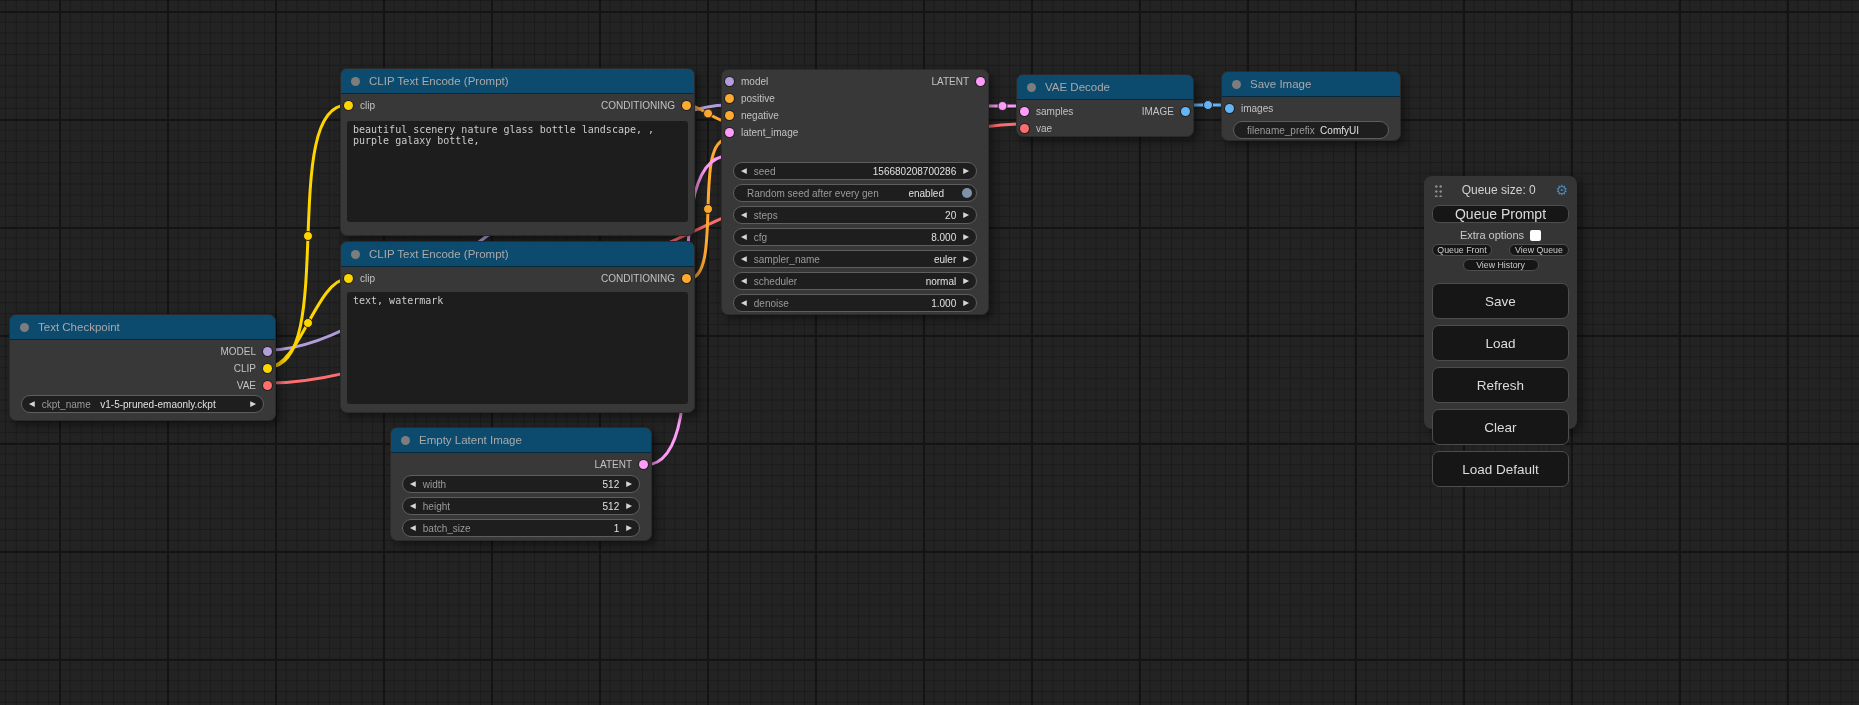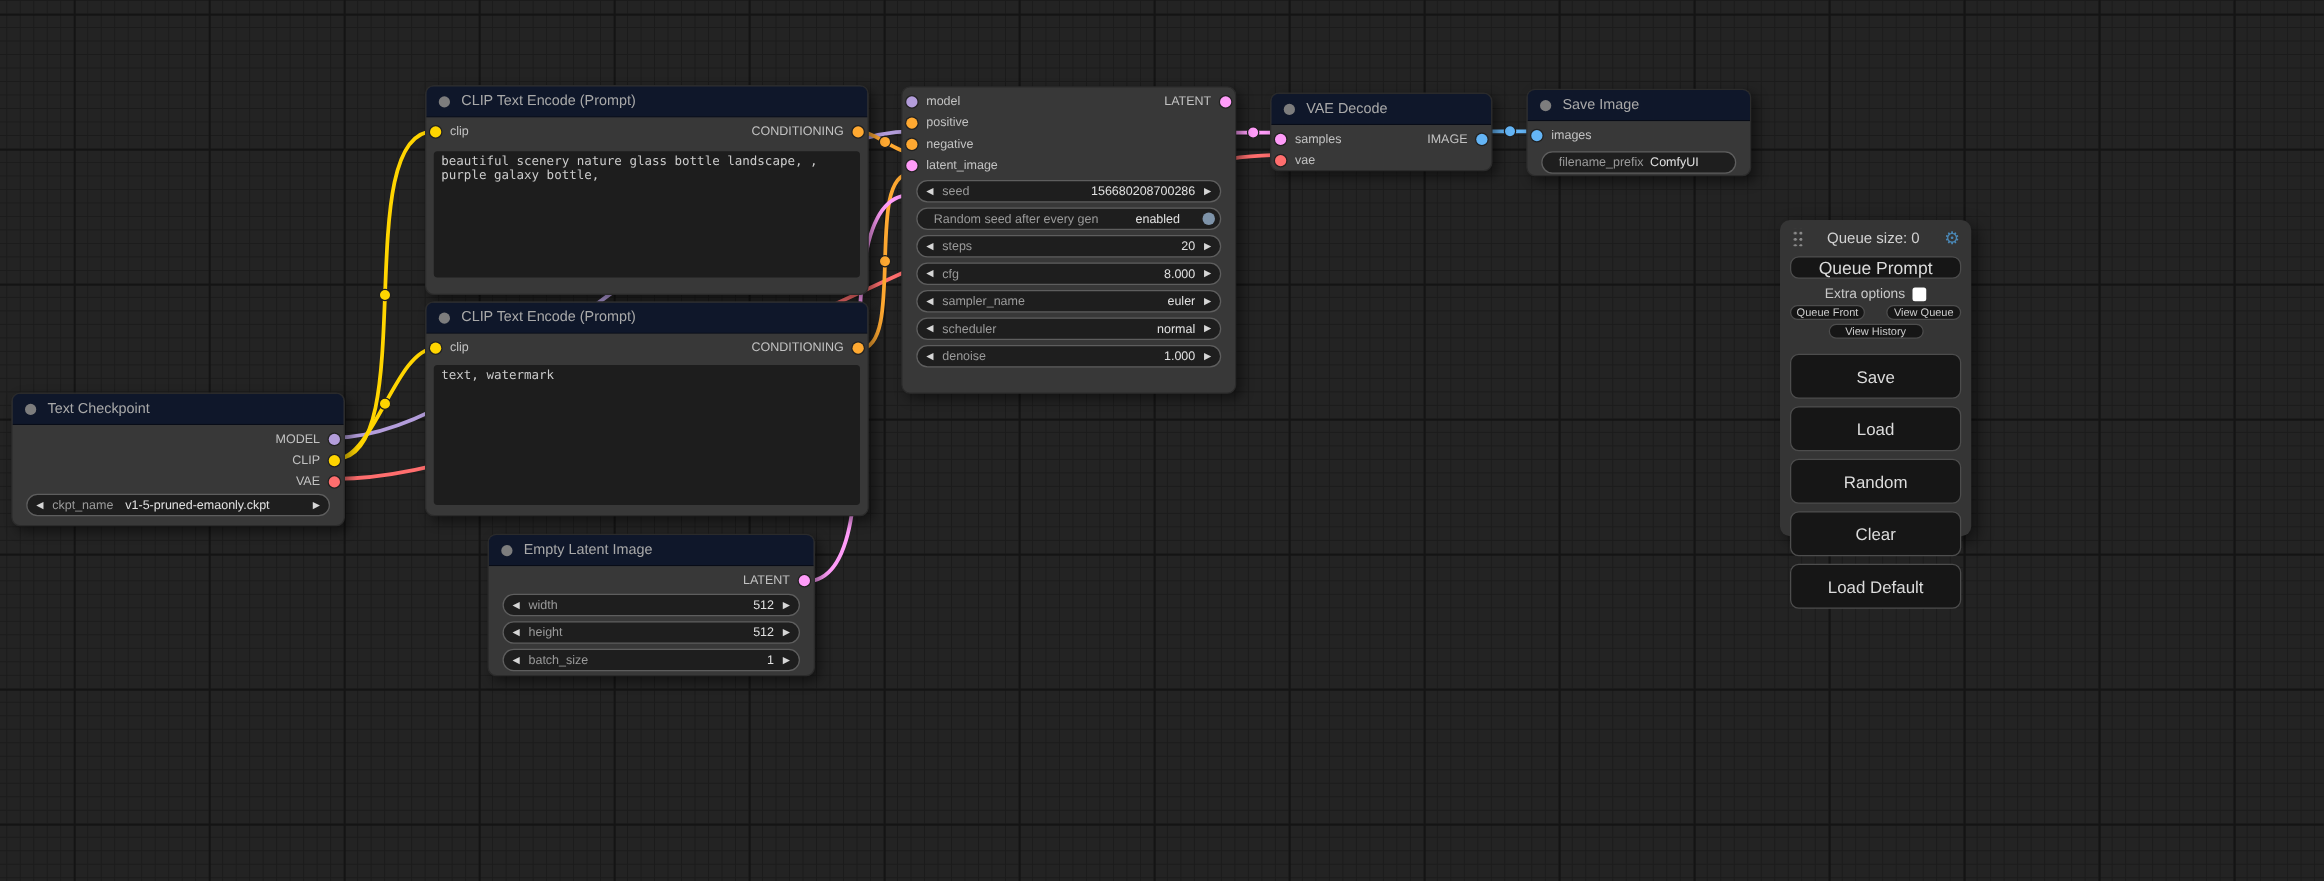--- a/index.html
+++ b/index.html
@@ -16,21 +16,21 @@
     background-position:0 11px,59px 0,0 0,5px 0;
     position:relative;
   }
   #links{position:absolute;left:0;top:0;width:1859px;height:705px;}
   .node{
     position:absolute;background:#383838;border:1px solid #2b2b2b;border-radius:7px;
     box-shadow:4px 4px 9px rgba(0,0,0,.45);box-sizing:border-box;
   }
   .ntitle{
     height:25px;display:flex;align-items:center;padding:0 10px;
-    background:#0f172a;border-radius:6px 6px 0 0;
+    background:#0c4a6e;border-radius:6px 6px 0 0;
     border-bottom:1px solid rgba(0,0,0,.45);box-sizing:border-box;
   }
   .ndot{width:9px;height:9px;border-radius:50%;background:#7d7d7d;margin-right:9px;flex:none;}
   .ntext{font-size:11.5px;color:#a9a9a9;white-space:nowrap;}
   .nbody{padding-top:3px;}
   .srow{height:17px;display:flex;align-items:center;justify-content:space-between;padding:0 3px;}
   .srow.outonly{justify-content:flex-end;}
   .sin,.sout{display:flex;align-items:center;height:17px;}
   .pdot{width:9px;height:9px;border-radius:50%;flex:none;box-shadow:0 0 0 1px rgba(0,0,0,.4);}
   .pdot.model{background:var(--c-model);}
@@ -208,21 +208,21 @@
         <span class="pdot conditioning"></span>
           <span class="plabel">negative</span>
       </div>
     </div>
     <div class="srow">
       <div class="sin">
         <span class="pdot latent"></span>
           <span class="plabel">latent_image</span>
       </div>
     </div>
-    <div class="widgets" style="margin-top:3px;border-radius:30px;">
+    <div class="widgets" style="margin-top:21px;border-radius:30px;">
       <div class="widget">
         <span class="warr l"></span>
         <span class="wlabel">seed</span>
         <span class="wvalue">156680208700286</span>
         <span class="warr r"></span>
       </div>
       <div class="widget noarr">
         <span class="wlabel">Random seed after every gen</span>
         <span class="wvalue">enabled</span>
         <span class="wtoggle"></span>
@@ -354,17 +354,17 @@
     <span class="cbox"></span>
   </div>
   <div class="pillrow">
     <div class="btn pill">Queue Front</div>
     <div class="btn pill">View Queue</div>
   </div>
   <div class="btn pill hist">View History</div>
   <div class="mbtns">
     <div class="btn mbtn">Save</div>
     <div class="btn mbtn">Load</div>
-    <div class="btn mbtn">Random</div>
+    <div class="btn mbtn">Refresh</div>
     <div class="btn mbtn">Clear</div>
     <div class="btn mbtn">Load Default</div>
   </div>
 </div>
 
 </body></html>

